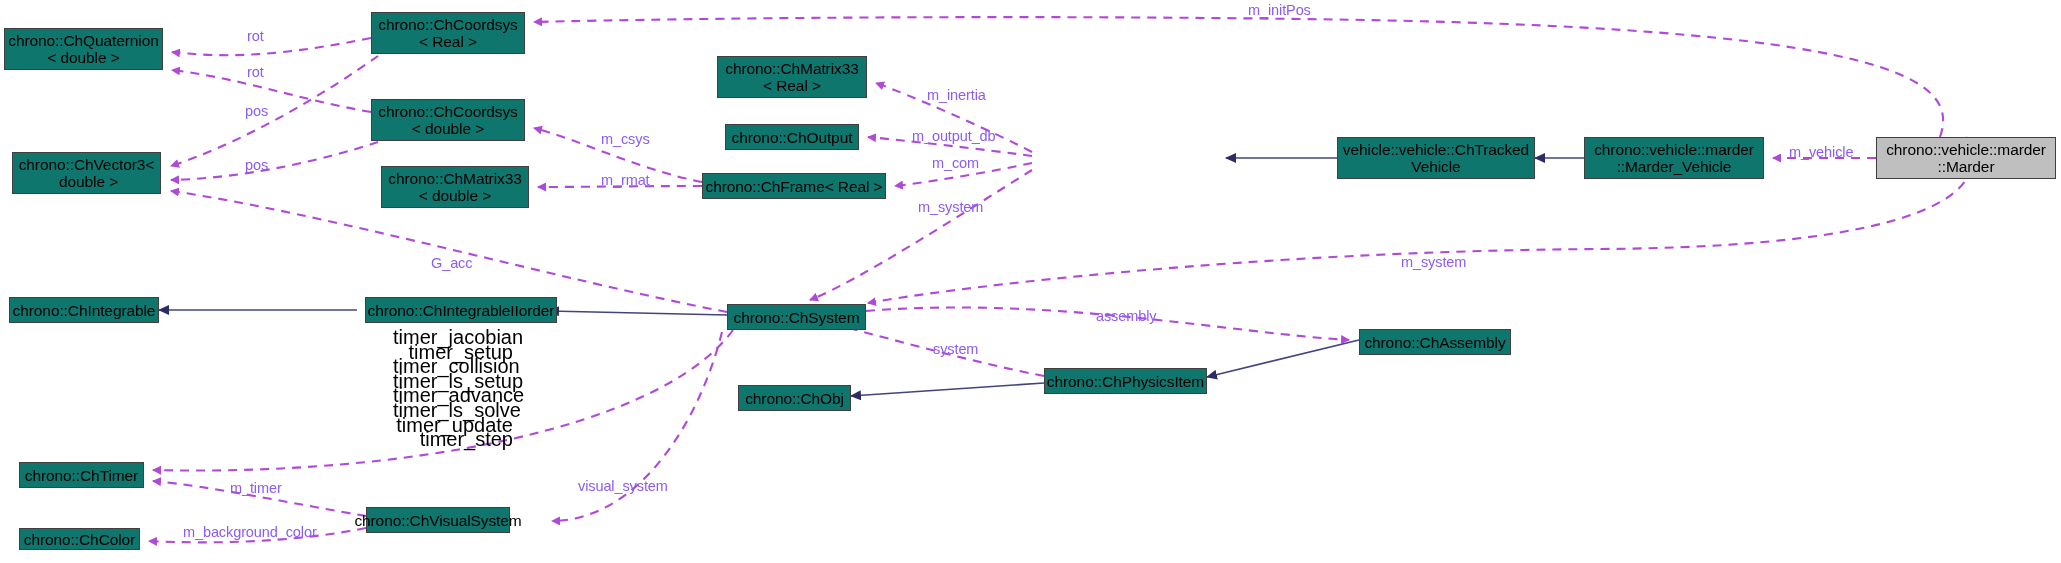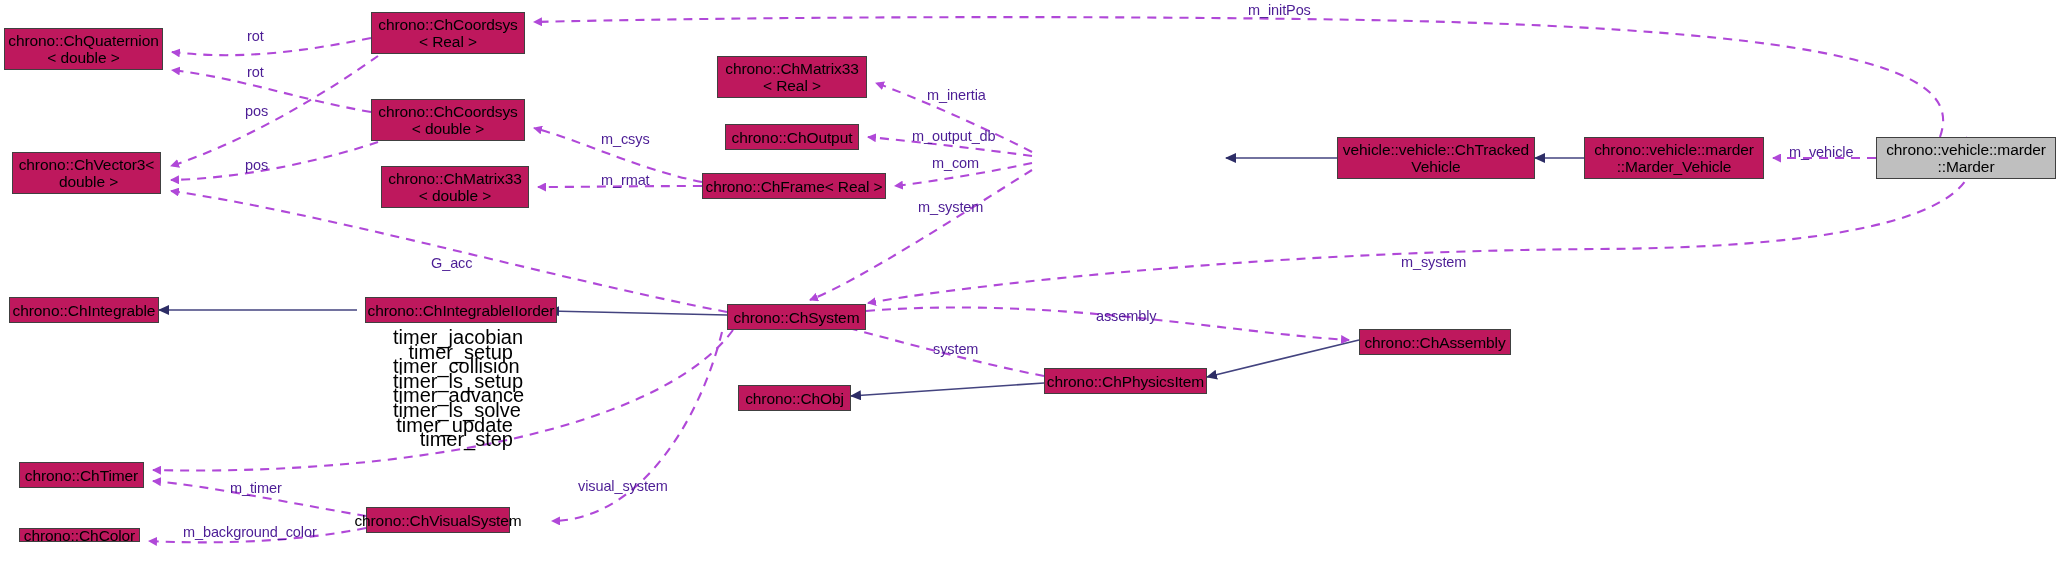--- a/index.html
+++ b/index.html
@@ -21,38 +21,38 @@
     position: absolute;
     left: 0;
     top: 0;
     width: 2061px;
     height: 563px;
   }
   .node {
     position: absolute;
     box-sizing: border-box;
     border: 1.4px solid #404040;
-    background: #be185d;
+    background: #0f766e;
     color: #000000;
     font-size: 15.5px;
     line-height: 17px;
     text-align: center;
     display: flex;
     align-items: center;
     justify-content: center;
     white-space: pre;
     letter-spacing: -0.1px;
   }
   .node.highlight {
     background: #bfbfbf;
   }
   .edge-label {
     position: absolute;
     font-size: 14.5px;
-    color: #4c1d95;
+    color: #8b5cf6;
     white-space: pre;
     line-height: 16px;
     text-align: right;
     letter-spacing: -0.1px;
   }
   .field-list {
     position: absolute;
     font-size: 20px;
     color: #000000;
     line-height: 14.6px;
@@ -154,21 +154,21 @@
   <div class="node" style="left:1359px;top:329px;width:152px;height:26px;">chrono::ChAssembly</div>
 
   <div class="node" style="left:1044px;top:368px;width:163px;height:26px;">chrono::ChPhysicsItem</div>
 
   <div class="node" style="left:738px;top:385px;width:113px;height:26px;">chrono::ChObj</div>
 
   <div class="node" style="left:19px;top:462px;width:125px;height:26px;">chrono::ChTimer</div>
 
   <div class="node" style="left:366px;top:507px;width:144px;height:26px;">chrono::ChVisualSystem</div>
 
-  <div class="node" style="left:19px;top:528px;width:121px;height:14px;">chrono::ChColor</div>
+  <div class="node" style="left:19px;top:528px;width:121px;height:22px;">chrono::ChColor</div>
 
   <div class="edge-label" style="left:247px;top:28px;">rot</div>
   <div class="edge-label" style="left:247px;top:64px;">rot</div>
   <div class="edge-label" style="left:245px;top:103px;">pos</div>
   <div class="edge-label" style="left:245px;top:157px;">pos</div>
   <div class="edge-label" style="left:601px;top:131px;">m_csys</div>
   <div class="edge-label" style="left:601px;top:172px;">m_rmat</div>
   <div class="edge-label" style="left:431px;top:218px;margin-top:37px;">G_acc</div>
   <div class="edge-label" style="left:927px;top:87px;">m_inertia</div>
   <div class="edge-label" style="left:912px;top:128px;">m_output_db</div>

